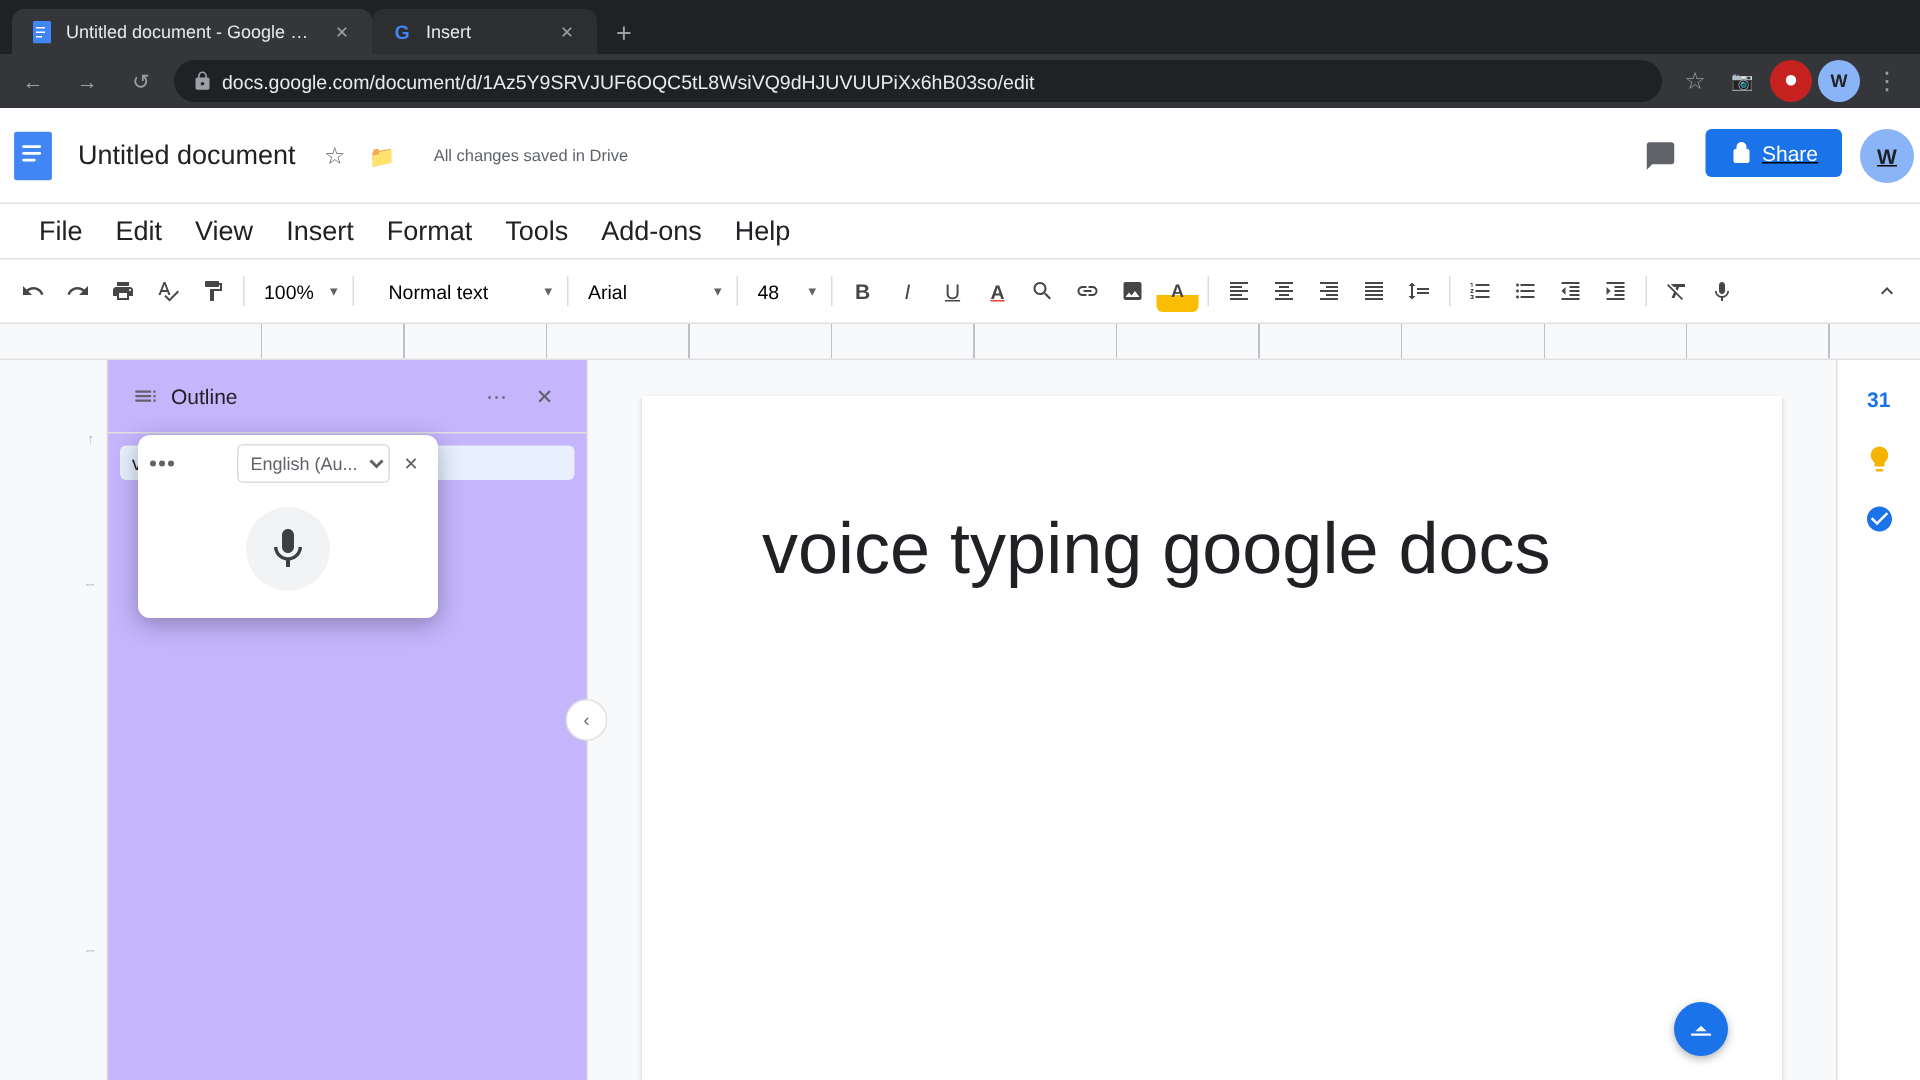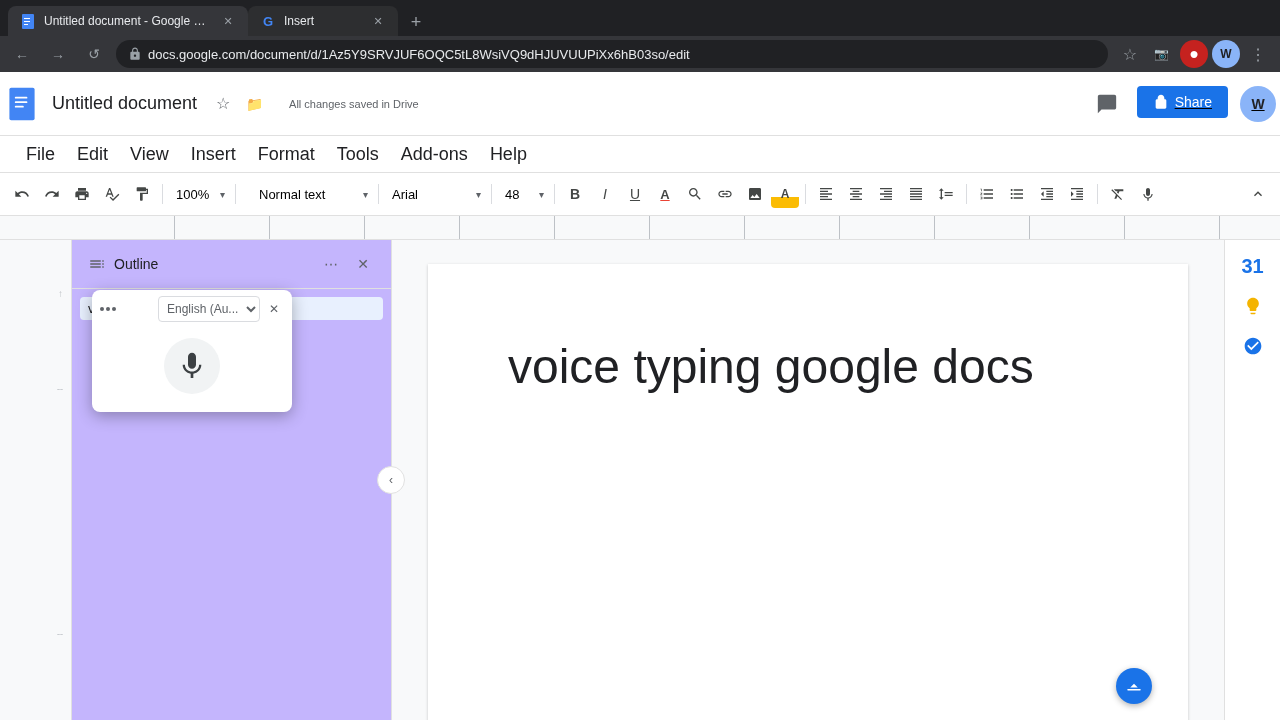--- a/index.html
+++ b/index.html
@@ -865,21 +865,21 @@
           <svg width="18" height="18" viewBox="0 0 24 24" fill="white">
             <path d="M7 14l5-5 5 5z"></path>
             <rect x="3" y="16" width="18" height="2" rx="1"></rect>
           </svg>
         </div>
       </div>
     </div>
 
     <div class="right-panel">
 
-      <div class="right-panel-btn" style="font-size:20px;color:#1a73e8;font-weight:bold;">31</div>
+      <div class="right-panel-btn" style="font-size:14px;color:#1a73e8;font-weight:bold;">31</div>
 
       <div class="right-panel-btn">
         <svg width="20" height="20" viewBox="0 0 24 24" fill="#f4b400">
             <path d="M9 21c0 .55.45 1 1 1h4c.55 0 1-.45 1-1v-1H9v1zm3-19C8.14 2 5 5.14 5 9c0 2.38 1.19 4.47 3 5.74V17c0 .55.45 1 1 1h6c.55 0 1-.45 1-1v-2.26c1.81-1.27 3-3.36 3-5.74 0-3.86-3.14-7-7-7z"></path>
           </svg>
       </div>
 
       <div class="right-panel-btn active">
         <svg width="20" height="20" viewBox="0 0 24 24" fill="#1a73e8">
             <path d="M12 2C6.48 2 2 6.48 2 12s4.48 10 10 10 10-4.48 10-10S17.52 2 12 2zm-2 15l-5-5 1.41-1.41L10 14.17l7.59-7.59L19 8l-9 9z"></path>

